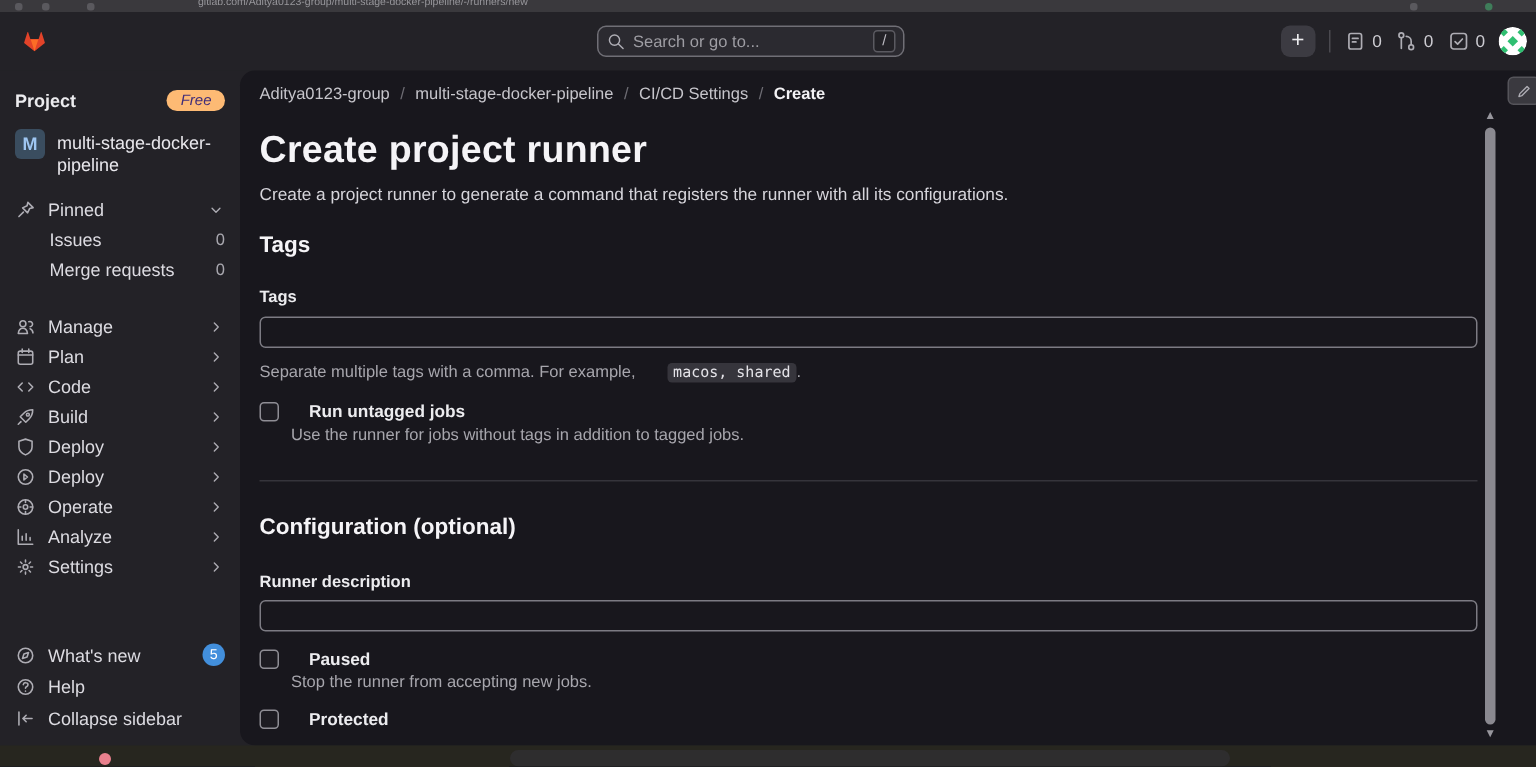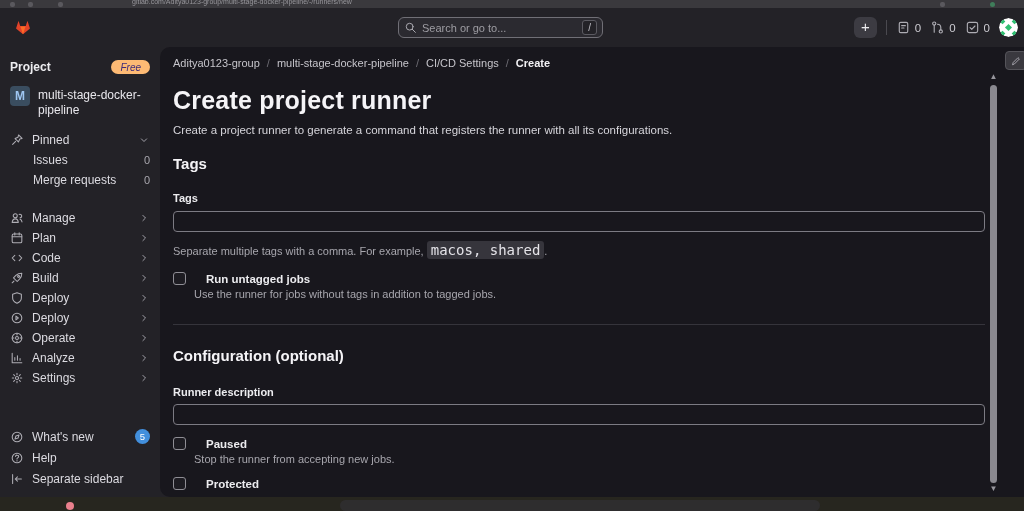--- a/index.html
+++ b/index.html
@@ -71,21 +71,21 @@
   h2.sec { margin-top:19px; font-size:15px; color:#f5f4f7; }
   .fld-label { margin-top:20px; font-size:11px; font-weight:bold; color:#ececef; }
   .help-line { margin-top:3px; font-size:11px; color:#cfced4; }
   a.lnk { color:#63a6e9; text-decoration:none; cursor:pointer; }
   .txt-input {
     margin-top:7px; width:812px; height:21px; background:transparent;
     border:1px solid #7c7b83; border-radius:4px; outline:none;
     color:#ececef; font-size:12px; padding:0 8px; font-family:"Liberation Sans", sans-serif; display:block;
   }
   .hint { margin-top:10px; font-size:11px; color:#a7a6ad; }
-  .code-chip { font-family:"DejaVu Sans Mono", monospace; font-size:14px; background:#36353c; color:#e4e3e8; border-radius:3px; padding:1px 4px; }
+  .code-chip { font-family:"DejaVu Sans Mono", monospace; font-size:10px; background:#36353c; color:#e4e3e8; border-radius:3px; padding:1px 4px;margin-left:18px; }
   .cb-row { margin-top:14px; display:flex; align-items:center; gap:20px; }
   .cb { width:13px; height:13px; border:1px solid #8f8e95; border-radius:3px; background:#1d1c22; cursor:pointer; flex-shrink:0; }
   .cb-label { font-size:11.5px; font-weight:bold; color:#ececef; }
   .cb-desc { margin:3px 0 0 21px; font-size:11px; color:#a7a6ad; }
   .divider { margin-top:24px; border-top:1px solid #35343b; width:812px; }
   .cb-row.tight { margin-top:12px; }
 
   
   .scrollbar { position:absolute; top:47px; left:989px; width:9px; height:450px; }
   .sb-arrow { position:absolute; left:0; width:9px; font-size:8px; color:#97969d; text-align:center; line-height:8px; }
@@ -321,21 +321,21 @@
           <path d="M6.3 6.2c.2-1 1-1.6 1.9-1.5 1 0 1.7.7 1.7 1.6 0 1-.9 1.3-1.6 1.8-.3.2-.3.5-.3.9"></path>
           <path d="M8 11v.3"></path>
         </svg>
       <span class="lab">Help</span>
     </div>
     <div class="sb-row">
       <svg class="ic" width="14" height="14" viewBox="0 0 16 16">
           <path d="M3 3v10"></path>
           <path d="M13 8H6M8.5 5.5L6 8l2.5 2.5"></path>
         </svg>
-      <span class="lab">Separate sidebar</span>
+      <span class="lab">Collapse sidebar</span>
     </div>
   </div>
 </div>
 
 <div class="content">
   <div class="content-inner">
     <div class="breadcrumb">
       <span class="crumb">Aditya0123-group</span>
       <span class="sep">/</span>
       <span class="crumb">multi-stage-docker-pipeline</span>

